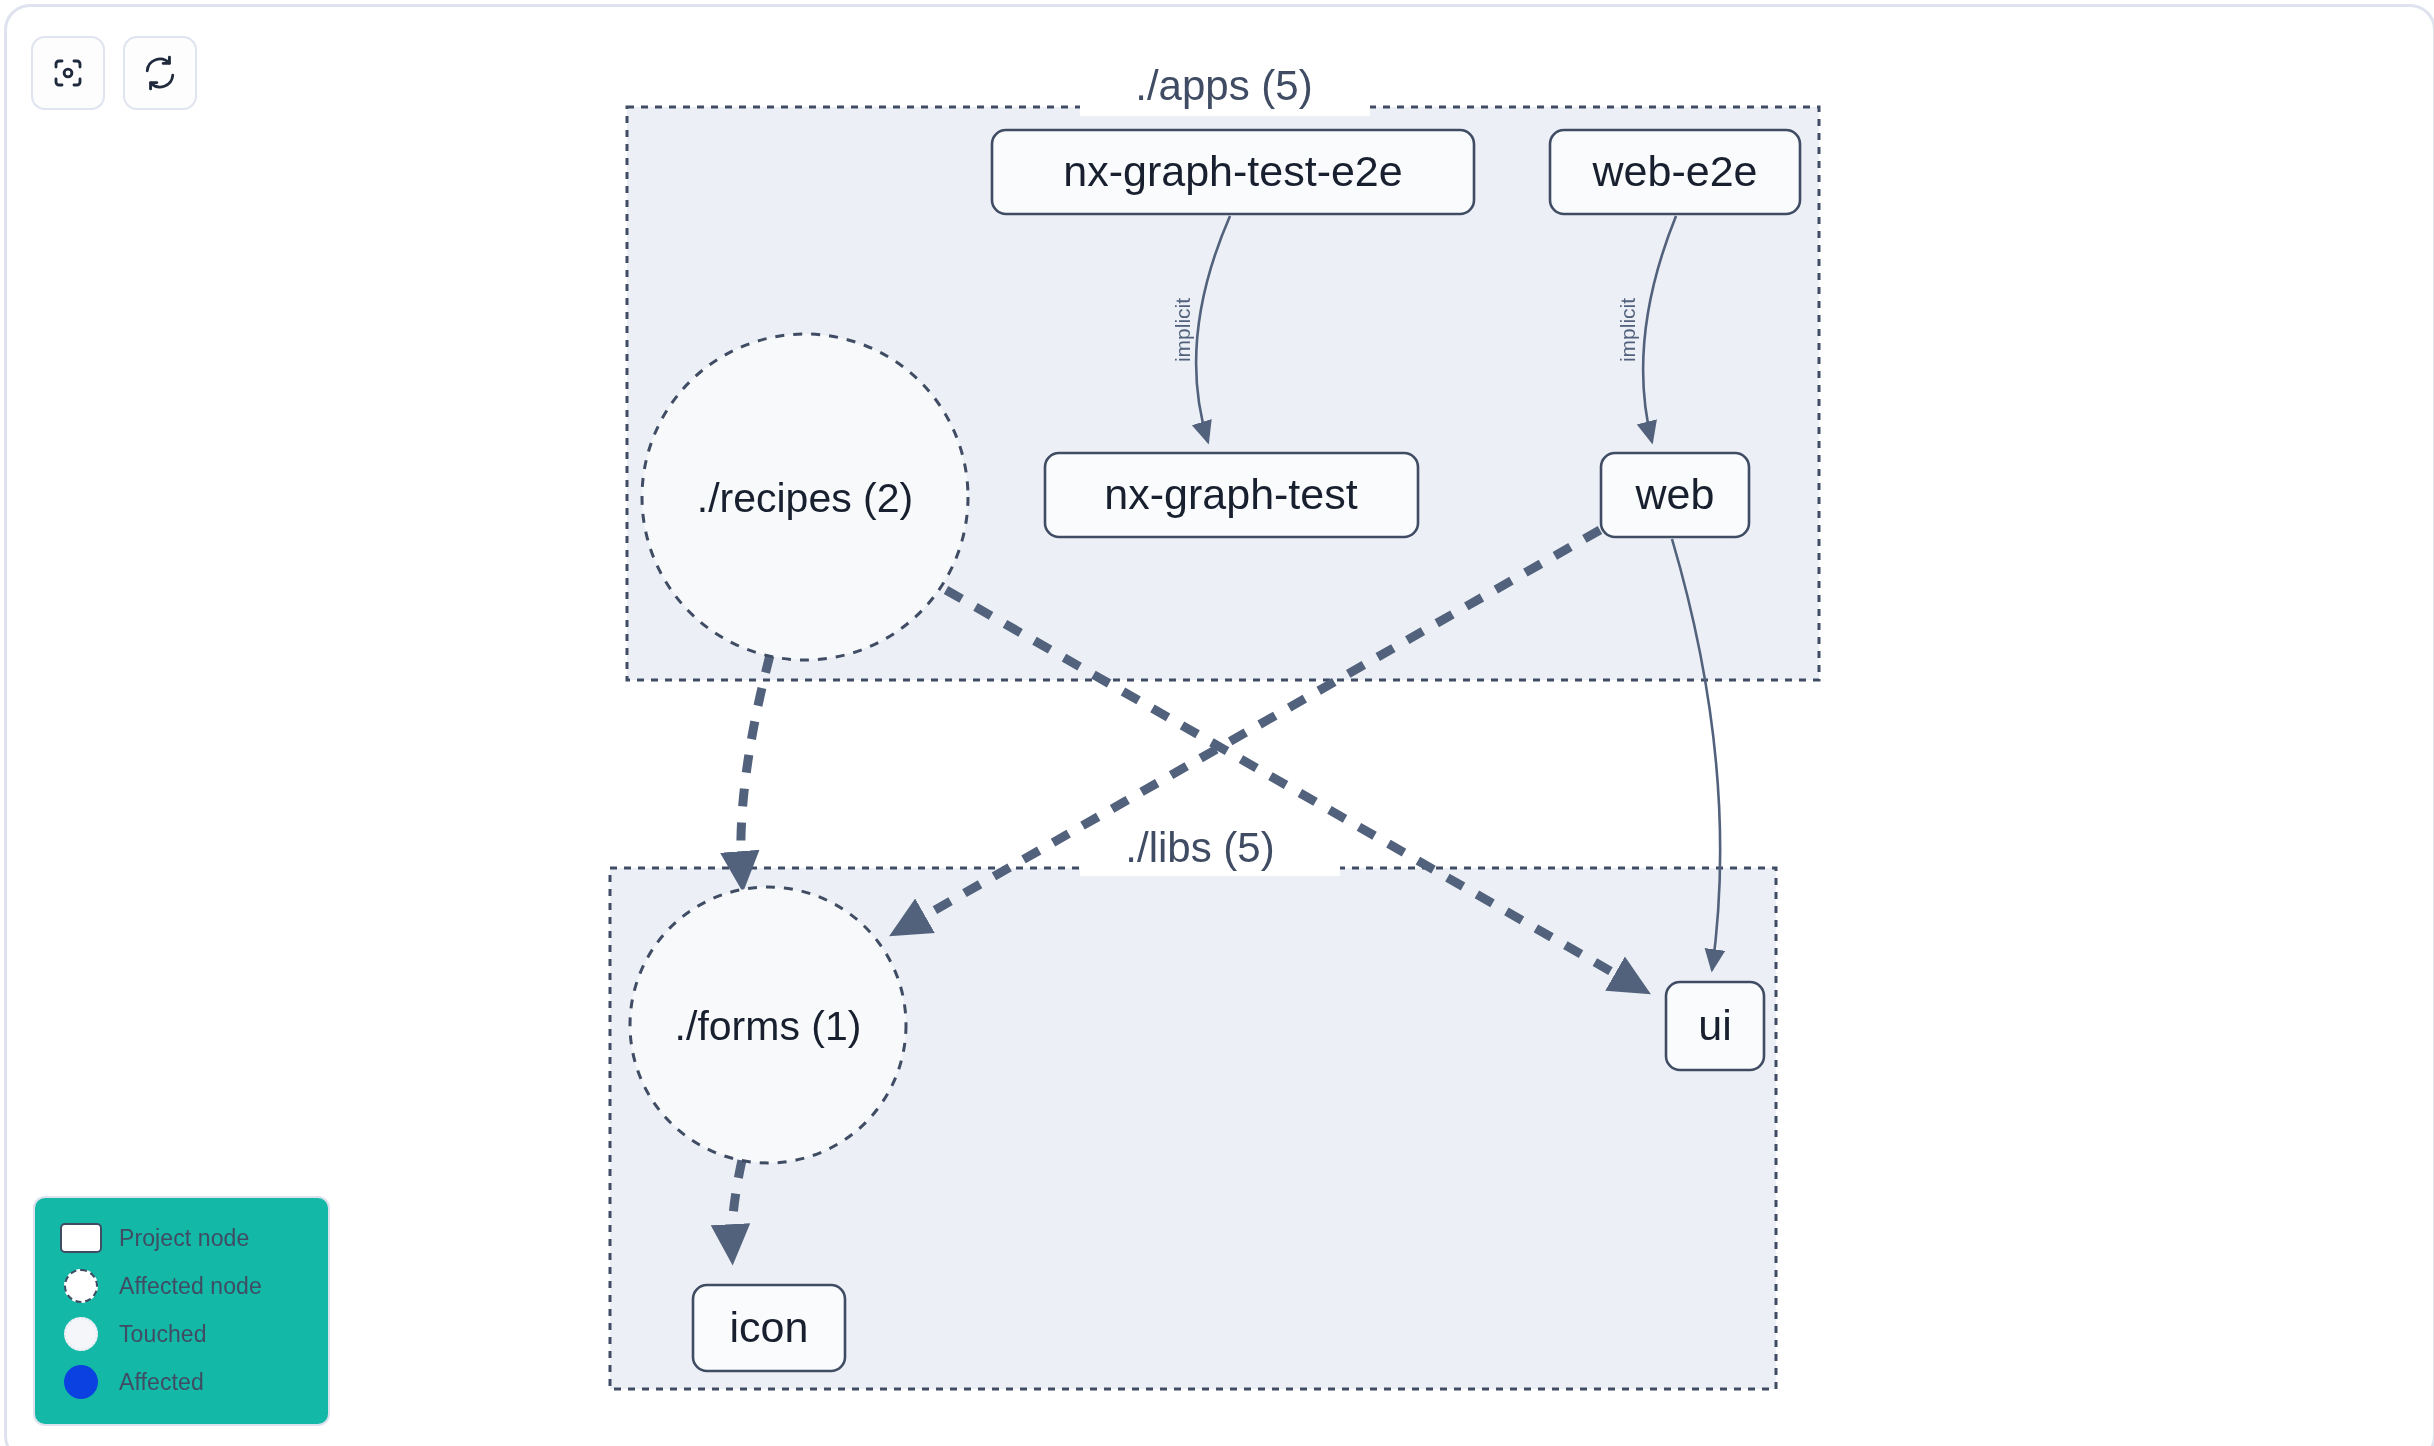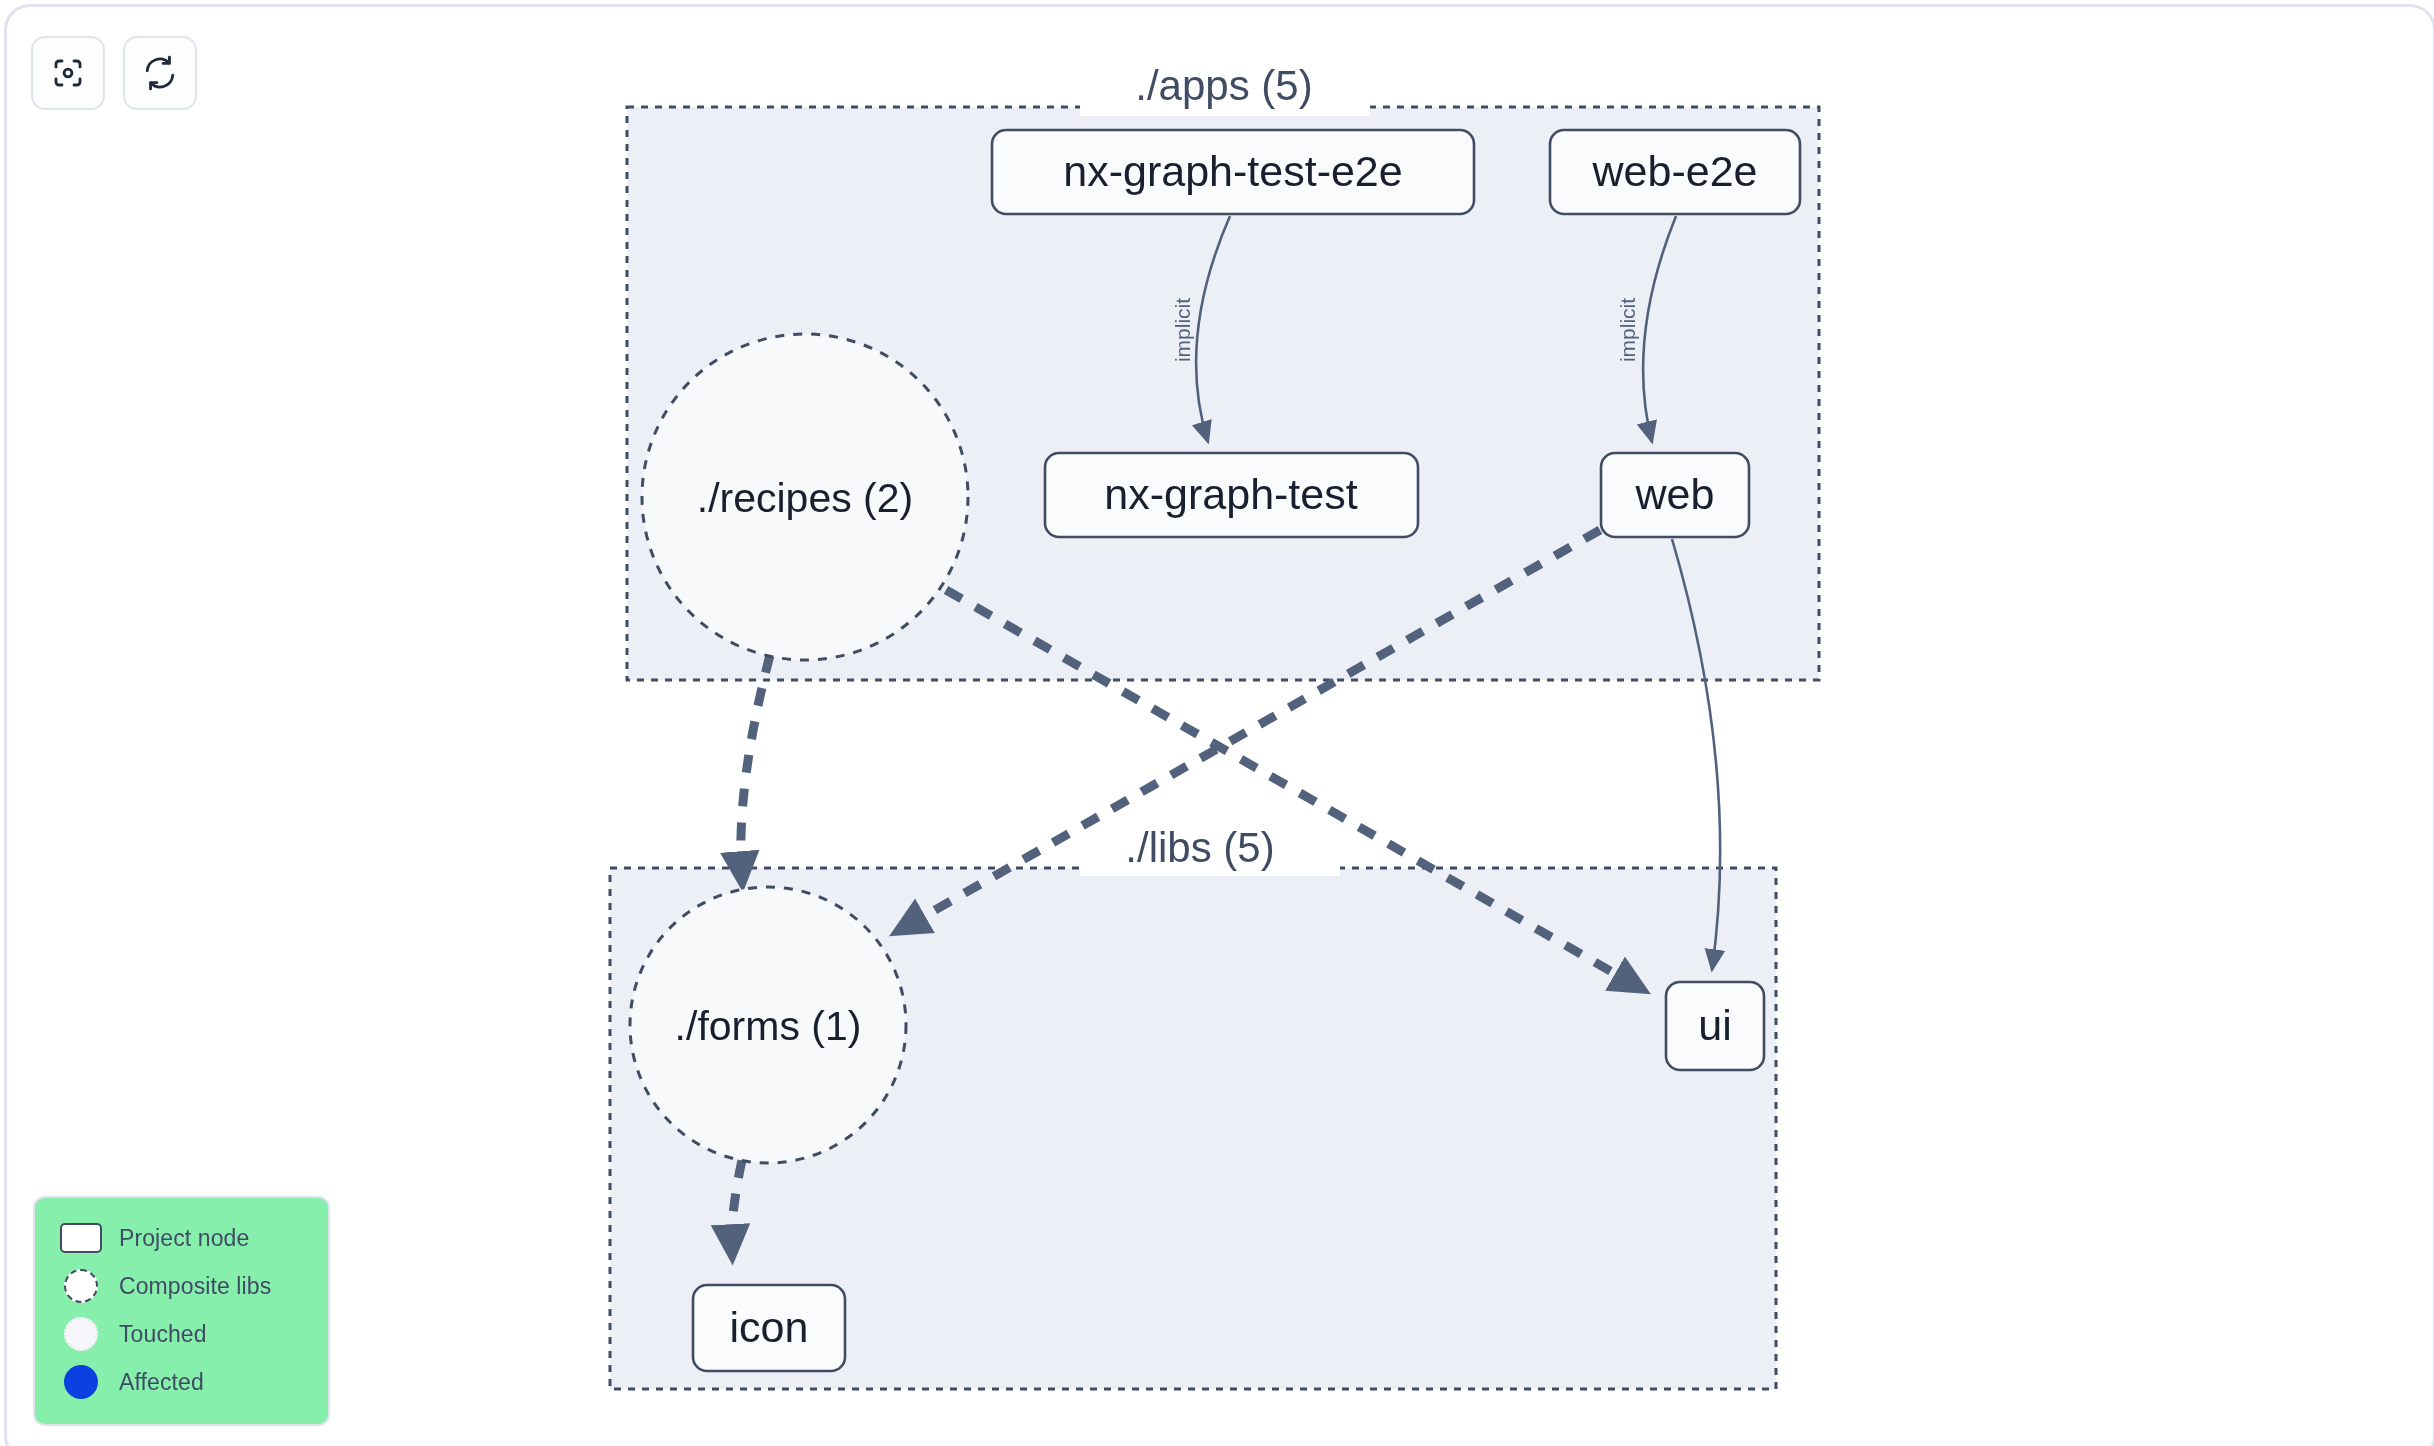--- a/index.html
+++ b/index.html
@@ -66,21 +66,21 @@
   }
 
   
   .legend {
     position: absolute;
     left: 33px;
     top: 1196px;
     width: 297px;
     border: 2px solid #dde2ee;
     border-radius: 12px;
-    background: #86efac;
+    background: #14b8a6;
     padding: 16px 18px 18px 18px;
     box-sizing: border-box;
     z-index: 40;
   }
   .legend-row {
     display: flex;
     align-items: center;
     height: 48px;
   }
   .legend-swatch {
@@ -302,21 +302,21 @@
     <div class="legend-row">
       <span class="legend-swatch">
           <span class="sw-project"></span>
         </span>
       <span class="legend-label">Project node</span>
     </div>
     <div class="legend-row">
       <span class="legend-swatch">
           <span class="sw-composite"></span>
         </span>
-      <span class="legend-label">Composite libs</span>
+      <span class="legend-label">Affected node</span>
     </div>
     <div class="legend-row">
       <span class="legend-swatch">
           <span class="sw-affected"></span>
         </span>
       <span class="legend-label">Touched</span>
     </div>
     <div class="legend-row">
       <span class="legend-swatch">
           <span class="sw-touched"></span>

